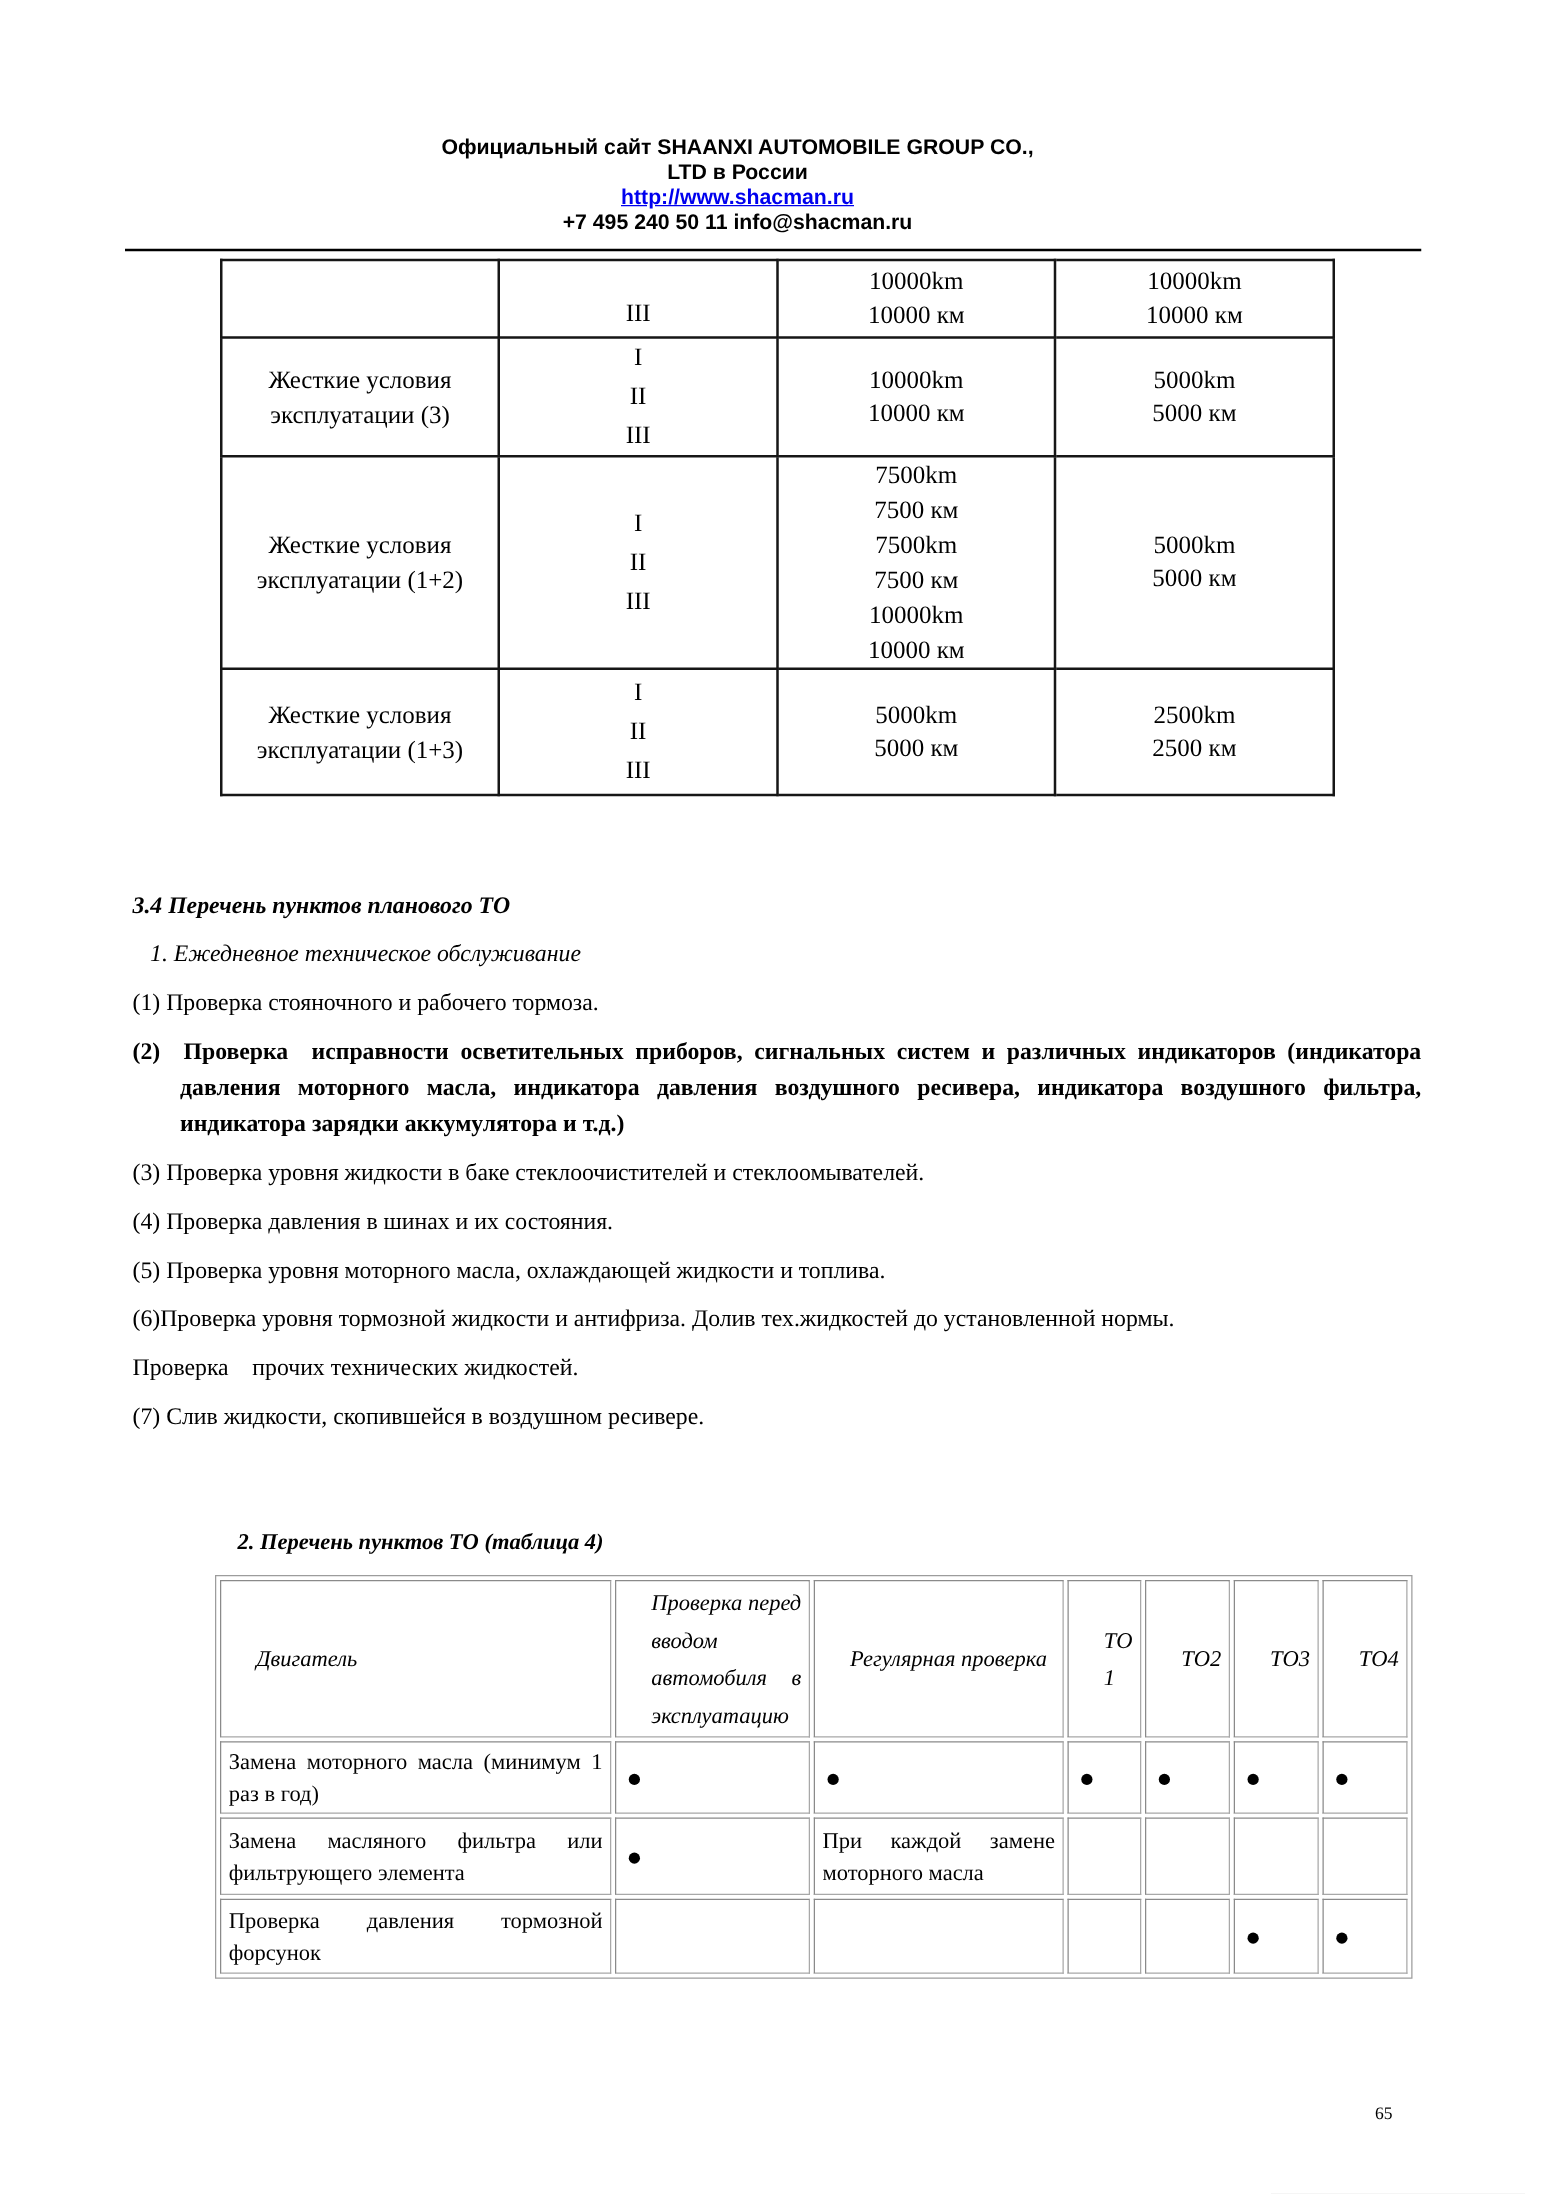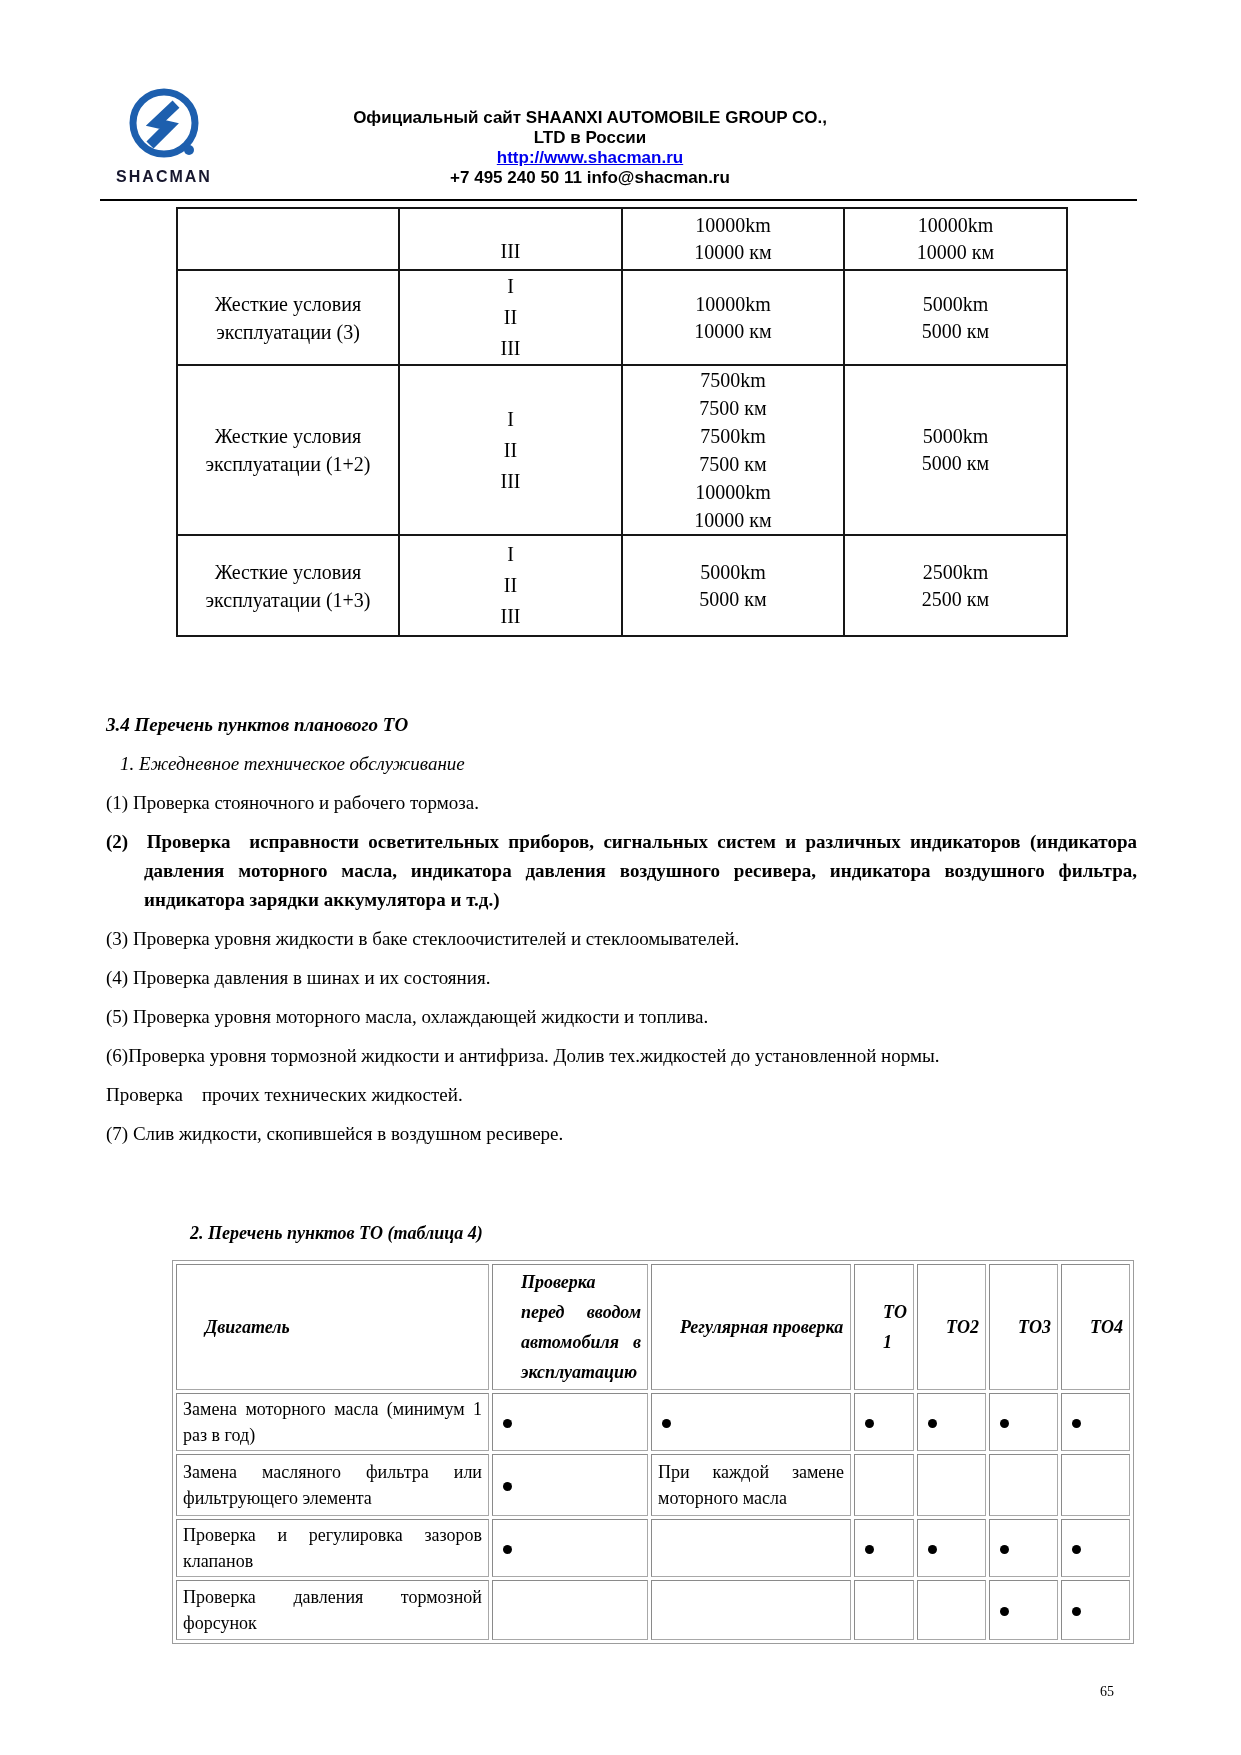--- a/index.html
+++ b/index.html
@@ -35,42 +35,34 @@
   .hang{padding-left:38px;text-indent:-38px;text-align:justify;font-weight:bold;}
   .prespace{white-space:pre-wrap;}
   .caption{font-size:18px;font-weight:bold;font-style:italic;margin:72px 0 0 0;
            padding-left:84px;line-height:26px;}
 
   
   .t2{margin:14px 0 0 66px;border-collapse:separate;border-spacing:3px;
       table-layout:fixed;background:#fff;border:1px solid #9c9c9c;}
   .t2 td,.t2 th{border:1px solid #a8a8a8;border-top-color:#8a8a8a;border-left-color:#8a8a8a;
       background:#fff;font-size:18px;vertical-align:middle;padding:2px 6px;overflow:hidden;}
-  .t2 th{font-weight:bold;font-style:italic;text-align:left;line-height:30px;padding-left:28px;}
+  .t2 th{font-weight:normal;font-style:italic;text-align:left;line-height:30px;padding-left:28px;}
   .t2 th.just{text-align:justify;}
   .t2 td.name{text-align:justify;line-height:26px;}
   .t2 td.reg{text-align:justify;line-height:26px;}
   .t2 td.mark{padding-left:10px;}
   .dot{display:inline-block;width:9px;height:9px;border-radius:50%;background:#000;vertical-align:middle;}
 
   .page-number{position:absolute;left:1100px;top:1684px;font-size:14px;}
 </style>
 </head>
 <body>
 
 <div class="page">
 
-  <div class="logo-block">
-    <svg width="96" height="74" viewBox="0 0 96 74">
-      <circle cx="48" cy="35" r="31" fill="none" stroke="#1d5fae" stroke-width="7"></circle>
-      <polyline points="60,16 40,35 53,38 34,57" fill="none" stroke="#1d5fae" stroke-width="10" stroke-linecap="butt"></polyline>
-      <circle cx="73" cy="62" r="5" fill="#1d5fae"></circle>
-    </svg>
-    <div class="wordmark">SHACMAN</div>
-  </div>
 
   <div class="header-text">
     <div>Официальный сайт SHAANXI AUTOMOBILE GROUP CO.,</div>
     <div>LTD в России</div>
     <div><span class="header-link">http://www.shacman.ru</span></div>
     <div>+7 495 240 50 11 info@shacman.ru</div>
   </div>
 
   <div class="rule"></div>
 
@@ -176,29 +168,20 @@
       <tr style="height:62px">
         <td class="name">Замена масляного фильтра или фильтрующего элемента</td>
         <td class="mark"><span class="dot"></span></td>
         <td class="reg">При каждой замене моторного масла</td>
         <td class="mark"><span class="dot" style="visibility: hidden;"></span></td>
         <td class="mark"><span class="dot" style="visibility: hidden;"></span></td>
         <td class="mark"><span class="dot" style="visibility: hidden;"></span></td>
         <td class="mark"><span class="dot" style="visibility: hidden;"></span></td>
       </tr>
 
-      <tr style="height:58px">
-        <td class="name">Проверка и регулировка зазоров клапанов</td>
-        <td class="mark"><span class="dot"></span></td>
-        <td class="mark"><span class="dot" style="visibility: hidden;"></span></td>
-        <td class="mark"><span class="dot"></span></td>
-        <td class="mark"><span class="dot"></span></td>
-        <td class="mark"><span class="dot"></span></td>
-        <td class="mark"><span class="dot"></span></td>
-      </tr>
 
       <tr style="height:60px">
         <td class="name">Проверка давления тормозной форсунок</td>
         <td class="mark"><span class="dot" style="visibility: hidden;"></span></td>
         <td class="mark"><span class="dot" style="visibility: hidden;"></span></td>
         <td class="mark"><span class="dot" style="visibility: hidden;"></span></td>
         <td class="mark"><span class="dot" style="visibility: hidden;"></span></td>
         <td class="mark"><span class="dot"></span></td>
         <td class="mark"><span class="dot"></span></td>
       </tr>

